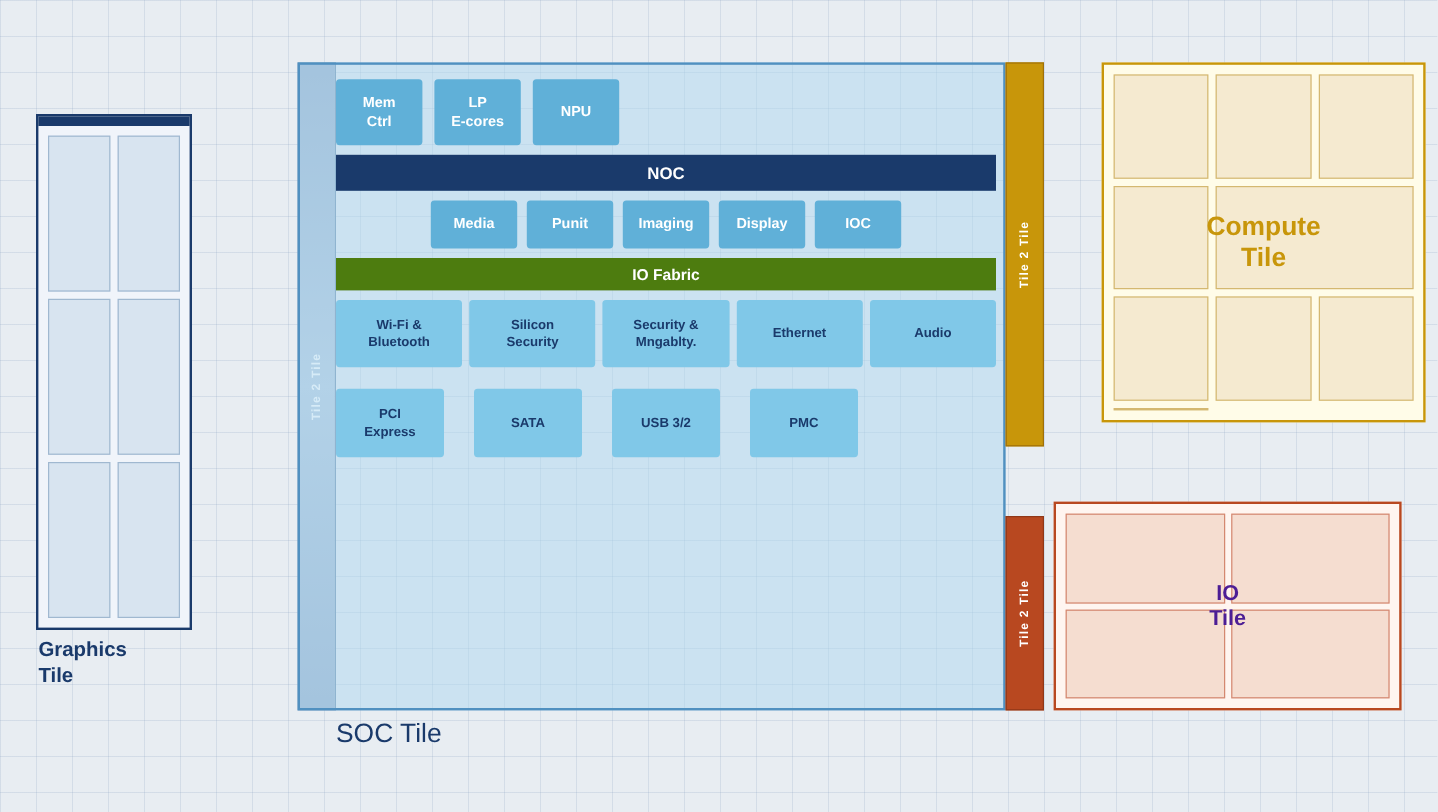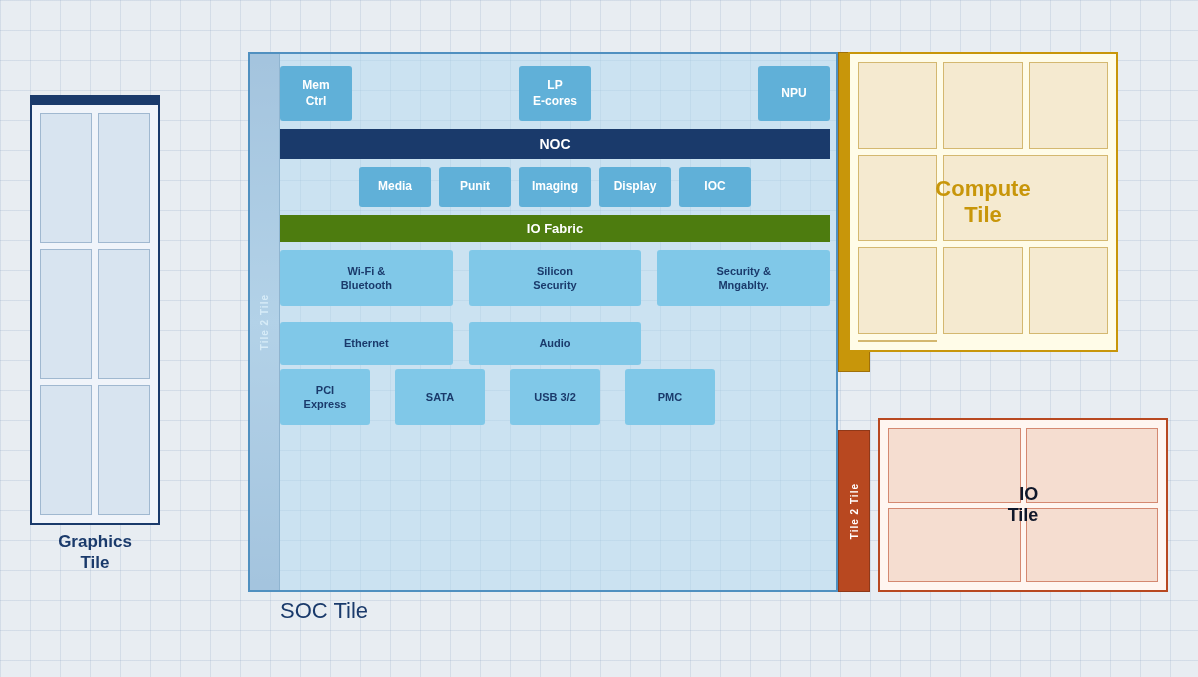--- a/index.html
+++ b/index.html
@@ -128,21 +128,21 @@
       transform: rotate(180deg);
       color: white;
       font-size: 10px;
       font-weight: bold;
       letter-spacing: 1px;
     }
 
     
     .compute-tile {
       position: absolute;
-      left: 848px;
+      left: 918px;
       top: 52px;
       width: 270px;
       height: 300px;
       border: 2px solid #c8960a;
       background: #fffce8;
     }
     .compute-tile-inner {
       position: absolute;
       inset: 8px;
       display: grid;
@@ -188,40 +188,40 @@
     }
     .iot-cell {
       background: #f5ddd0;
       border: 1px solid #d48870;
     }
     .io-label-overlay {
       position: absolute;
       top: 50%;
       left: 50%;
       transform: translate(-50%, -50%);
-      color: #0f172a;
+      color: #4c1d95;
       font-weight: bold;
       font-size: 18px;
-      text-align: right;
+      text-align: center;
       pointer-events: none;
     }
 
     
     .soc-content {
       position: absolute;
       left: 280px;
       top: 60px;
       width: 550px;
       height: 525px;
     }
 
     
     .top-blocks {
       display: flex;
-      justify-content: space-between;
+      justify-content: flex-start;
       gap: 10px;
       margin-bottom: 8px;
       margin-top: 6px;
     }
     .block {
       background: #4090c0;
       color: white;
       font-size: 12px;
       font-weight: bold;
       text-align: center;
@@ -261,23 +261,23 @@
       text-align: center;
       font-weight: bold;
       font-size: 13px;
       padding: 6px;
       margin-bottom: 8px;
     }
 
     
     .bottom-grid {
       display: grid;
-      grid-template-columns: repeat(3, 1fr);
-      gap: 16px;
-      margin-bottom: 4px;
+      grid-template-columns: repeat(5, 1fr);
+      gap: 6px;
+      margin-bottom: 18px;
     }
     .bottom-grid2 {
       display: grid;
       grid-template-columns: repeat(5, 1fr);
       gap: 25px;
     }
 
     .block-sm {
       background: #80c8e8;
       color: #1a3a6b;
@@ -300,21 +300,21 @@
 <div class="graphics-tile">
   <div class="graphics-tile-title"></div>
   <div class="graphics-tile-inner">
     <div class="graphics-tile-cell"></div>
     <div class="graphics-tile-cell"></div>
     <div class="graphics-tile-cell"></div>
     <div class="graphics-tile-cell"></div>
     <div class="graphics-tile-cell"></div>
     <div class="graphics-tile-cell"></div>
   </div>
-  <div style="position:absolute;bottom:-50px;left:0;right:0;text-align:center;color:#1a3a6b;font-weight:bold;font-size:17px;line-height:1.2;">
+  <div style="position:absolute;bottom:-50px;left:0;right:0;text-align:left;color:#1a3a6b;font-weight:bold;font-size:17px;line-height:1.2;">
     <div>Graphics</div>
     <div>Tile</div>
   </div>
 </div>
 
 <div class="t2t-left">
   <span class="t2t-left-text">Tile 2 Tile</span>
 </div>
 
 <div class="soc-tile"></div>

